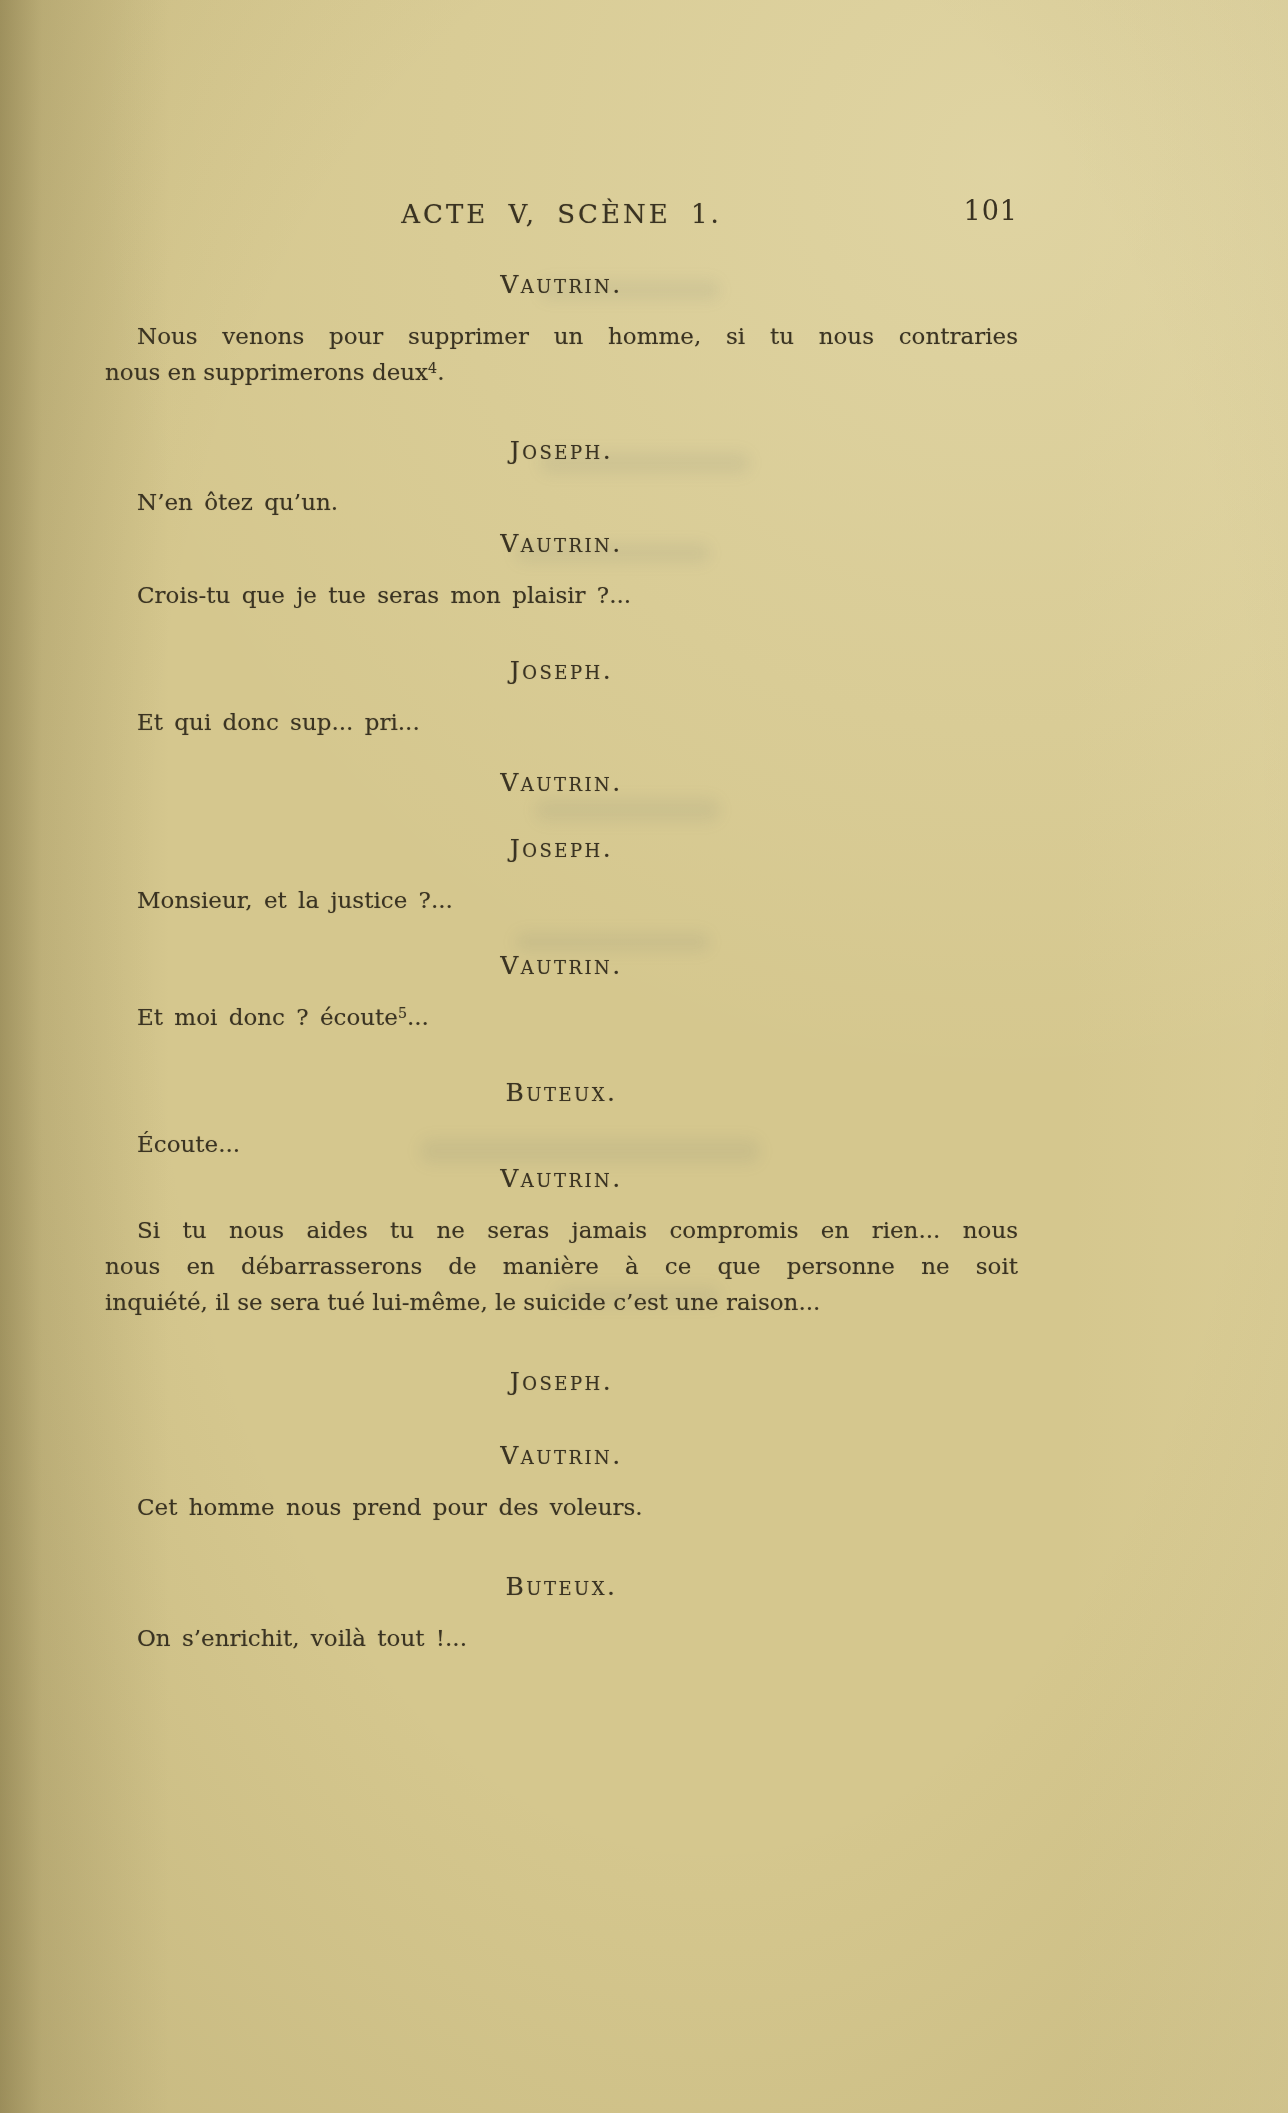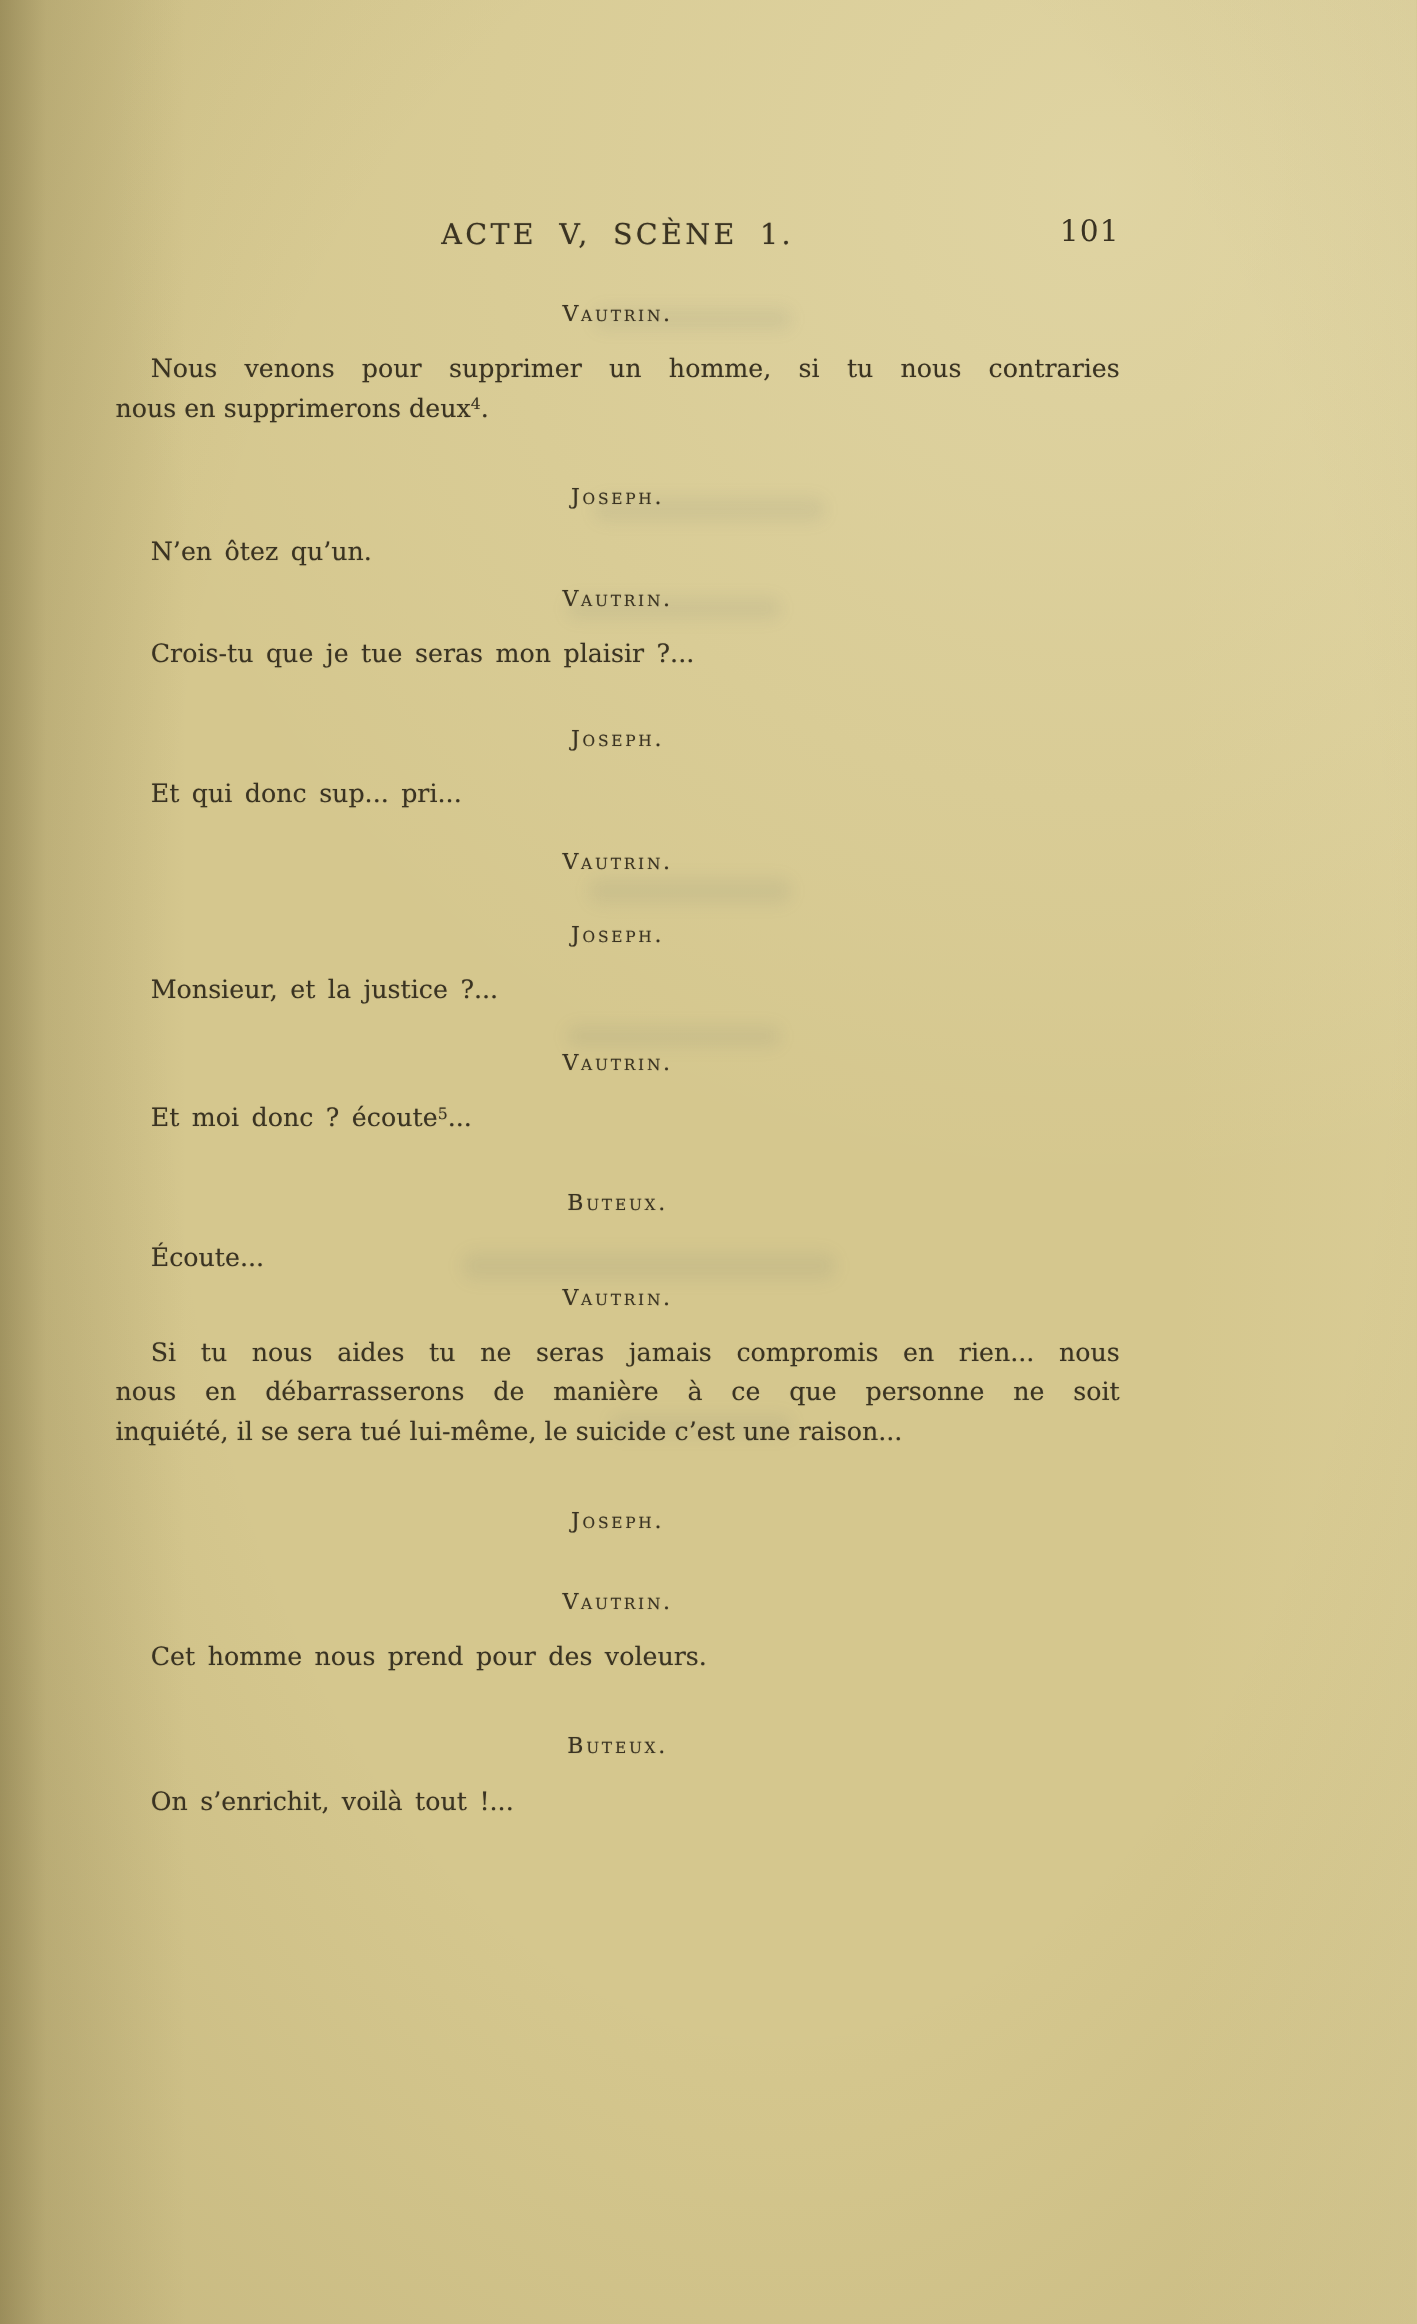--- a/index.html
+++ b/index.html
@@ -49,21 +49,21 @@
     position:absolute;
     right:0;top:-3px;
     font-size:27px;
     letter-spacing:1px;
     line-height:34px;
   }
   .speech{margin:0;}
   .speaker{
     text-align:center;
     font-variant:small-caps;
-    font-size:20px;
+    font-size:25px;
     line-height:34px;
     letter-spacing:2.5px;
     margin:0 0 16px 0;
     text-shadow:0 0 1px rgba(58,51,34,0.4);
   }
   .body{
     font-size:23px;
     line-height:36px;
     text-shadow:0 0 1px rgba(58,51,34,0.35);
   }

